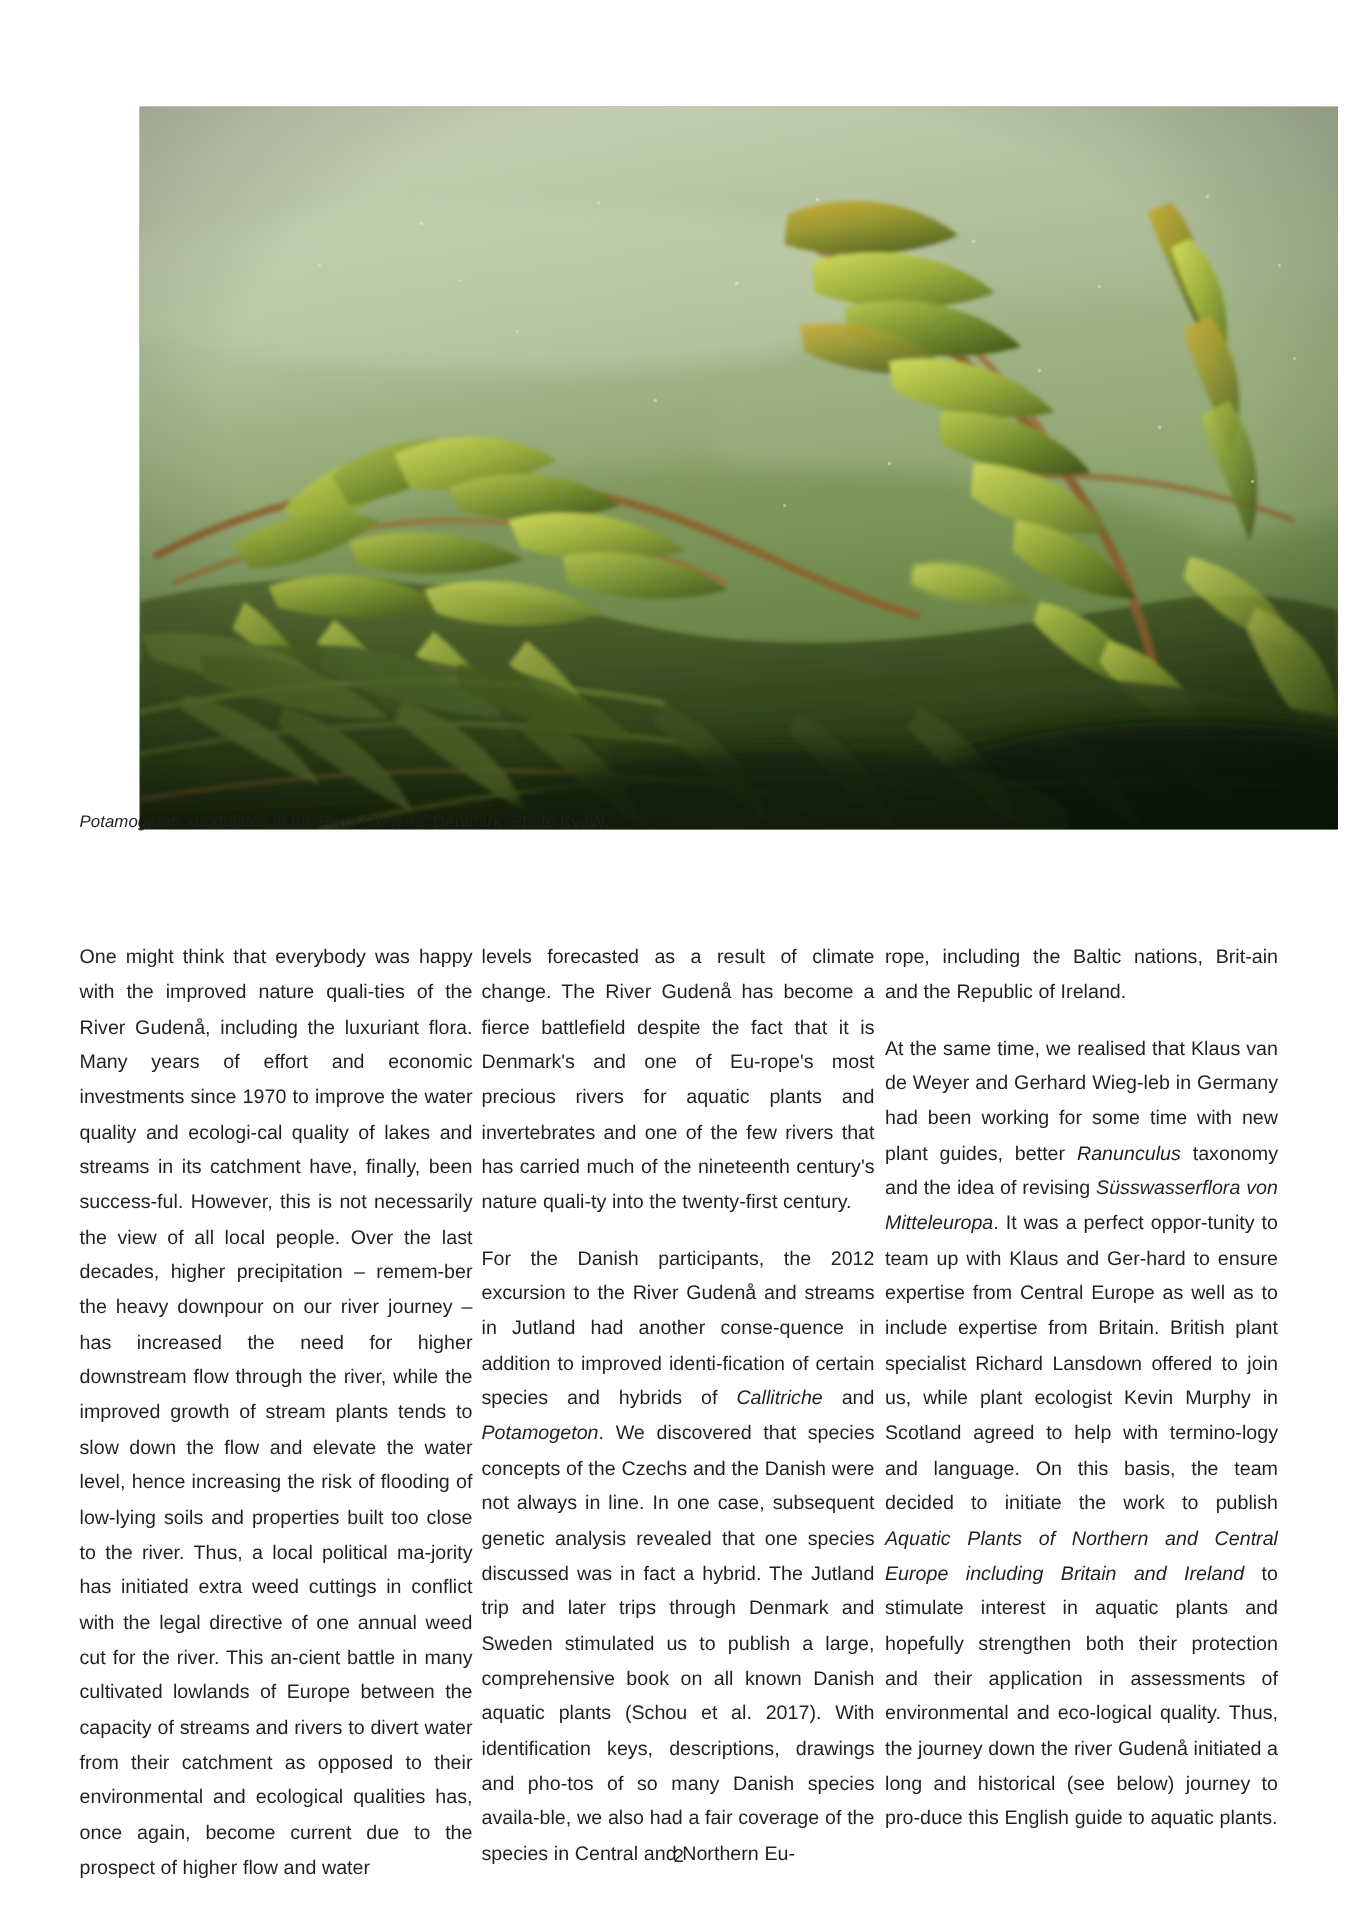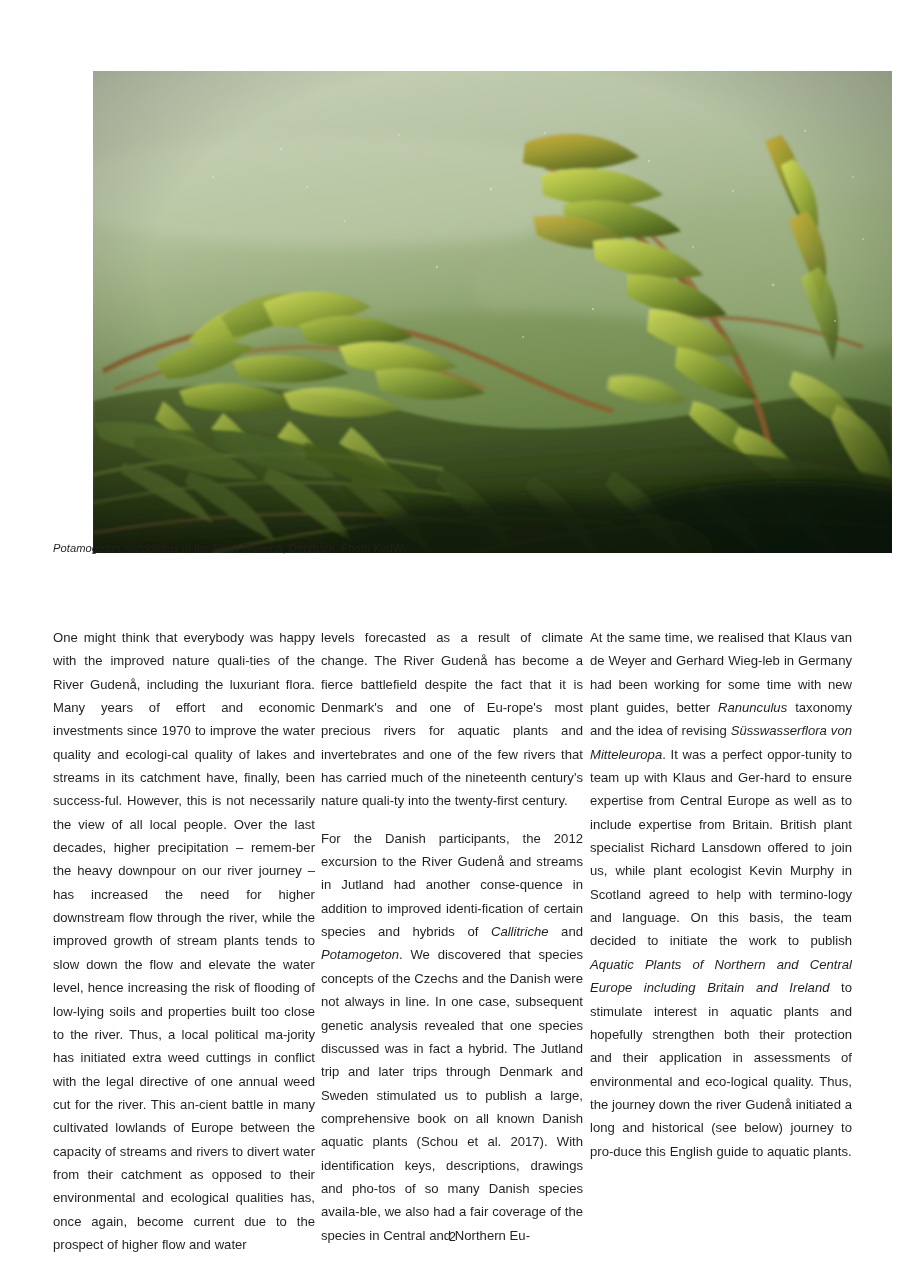--- a/index.html
+++ b/index.html
@@ -296,20 +296,21 @@
     <div class="col col-1">
       <p>One might think that everybody was happy with the improved nature quali-ties of the River Gudenå, including the luxuriant flora. Many years of effort and economic investments since 1970 to improve the water quality and ecologi-cal quality of lakes and streams in its catchment have, finally, been success-ful. However, this is not necessarily the view of all local people. Over the last decades, higher precipitation – remem-ber the heavy downpour on our river journey – has increased the need for higher downstream flow through the river, while the improved growth of stream plants tends to slow down the flow and elevate the water level, hence increasing the risk of flooding of low-lying soils and properties built too close to the river. Thus, a local political ma-jority has initiated extra weed cuttings in conflict with the legal directive of one annual weed cut for the river. This an-cient battle in many cultivated lowlands of Europe between the capacity of streams and rivers to divert water from their catchment as opposed to their environmental and ecological qualities has, once again, become current due to the prospect of higher flow and water</p>
     </div>
 
     <div class="col col-2">
       <p>levels forecasted as a result of climate change. The River Gudenå has become a fierce battlefield despite the fact that it is Denmark's and one of Eu-rope's most precious rivers for aquatic plants and invertebrates and one of the few rivers that has carried much of the nineteenth century's nature quali-ty into the twenty-first century.</p>
       <p>For the Danish participants, the 2012 excursion to the River Gudenå and streams in Jutland had another conse-quence in addition to improved identi-fication of certain species and hybrids of <i>Callitriche</i> and <i>Potamogeton</i>. We discovered that species concepts of the Czechs and the Danish were not always in line. In one case, subsequent genetic analysis revealed that one species discussed was in fact a hybrid. The Jutland trip and later trips through Denmark and Sweden stimulated us to publish a large, comprehensive book on all known Danish aquatic plants (Schou et al. 2017). With identification keys, descriptions, drawings and pho-tos of so many Danish species availa-ble, we also had a fair coverage of the species in Central and Northern Eu-</p>
     </div>
 
     <div class="col col-3">
+      <p>rope, including the Baltic nations, Brit-ain and the Republic of Ireland.</p>
       <p>At the same time, we realised that Klaus van de Weyer and Gerhard Wieg-leb in Germany had been working for some time with new plant guides, better <i>Ranunculus</i> taxonomy and the idea of revising <i>Süsswasserflora von Mitteleuropa</i>. It was a perfect oppor-tunity to team up with Klaus and Ger-hard to ensure expertise from Central Europe as well as to include expertise from Britain. British plant specialist Richard Lansdown offered to join us, while plant ecologist Kevin Murphy in Scotland agreed to help with termino-logy and language. On this basis, the team decided to initiate the work to publish <i>Aquatic Plants of Northern and Central Europe including Britain and Ireland</i> to stimulate interest in aquatic plants and hopefully strengthen both their protection and their application in assessments of environmental and eco-logical quality. Thus, the journey down the river Gudenå initiated a long and historical (see below) journey to pro-duce this English guide to aquatic plants.</p>
     </div>
 
   </div>
 
   <div class="folio">2</div>
 
 </div>
 
 </body></html>

